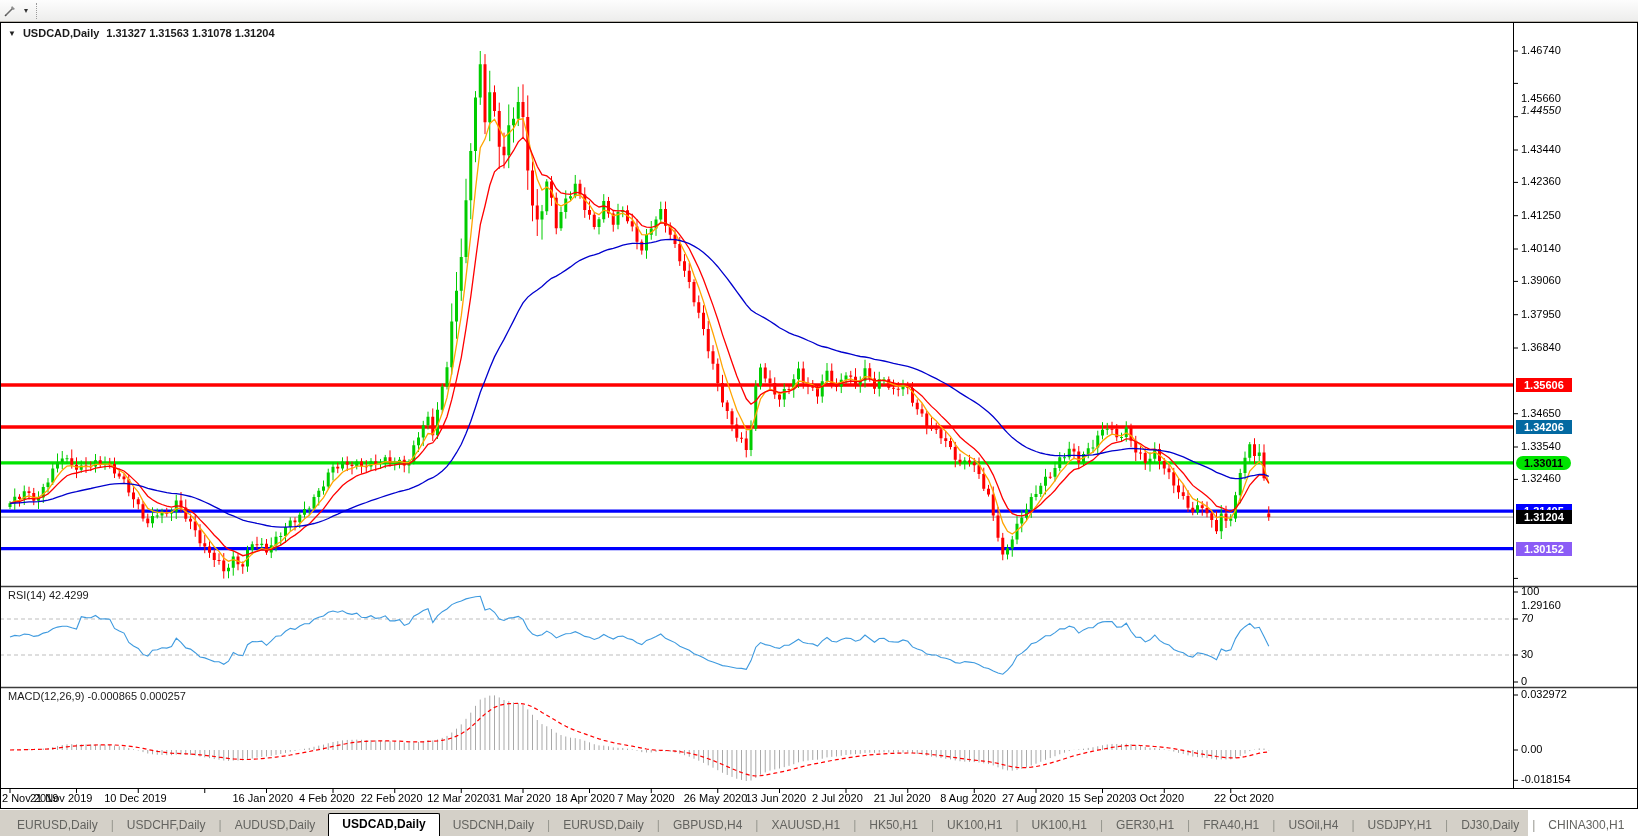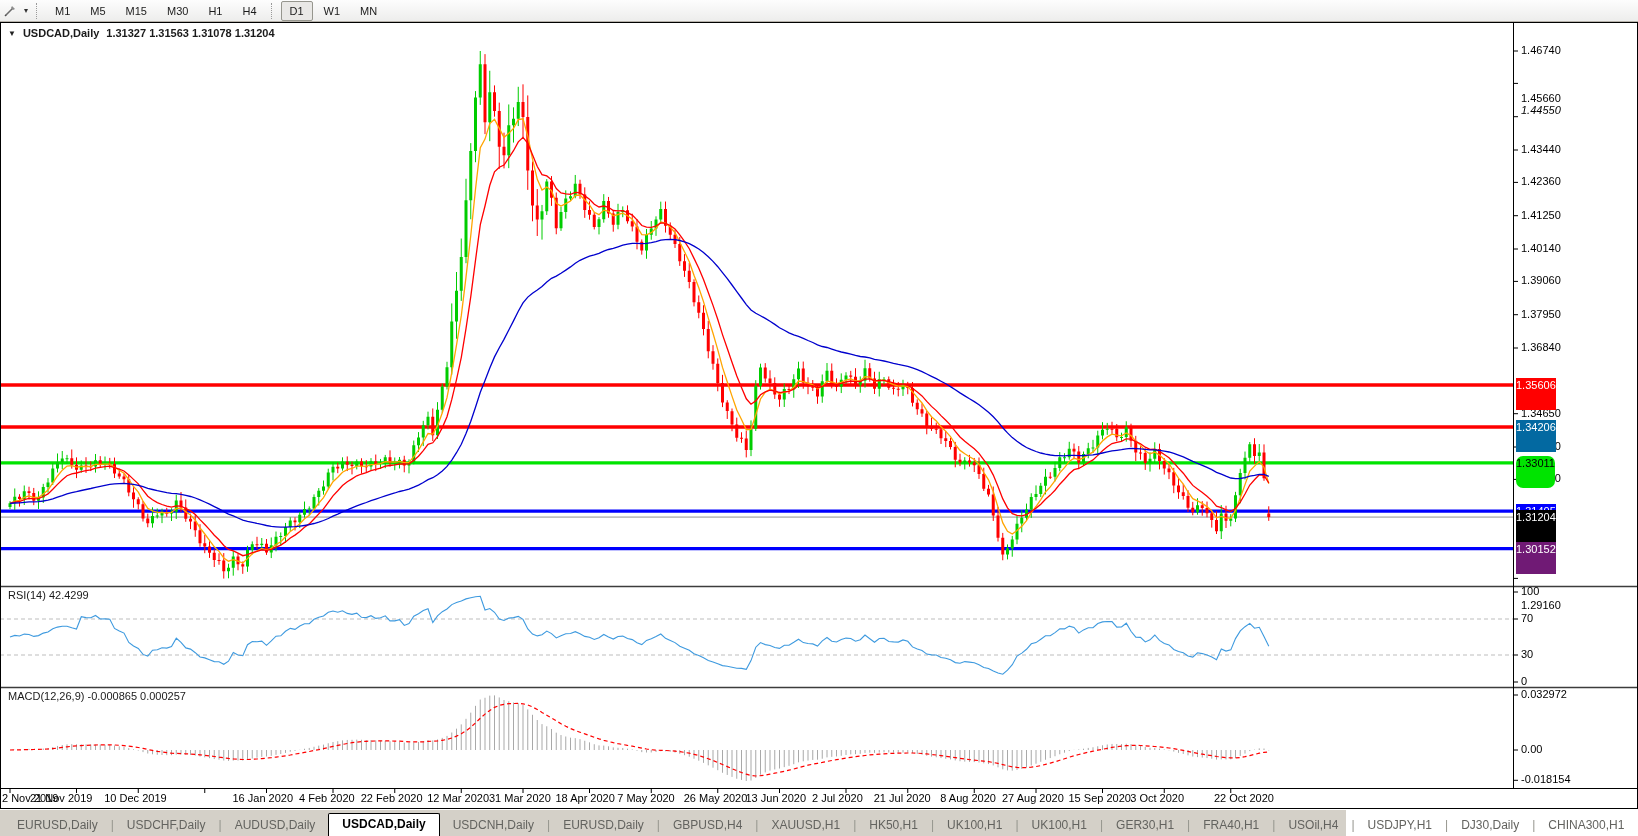--- a/index.html
+++ b/index.html
@@ -19,26 +19,26 @@
   .tf-btn.active { background:#e9e8e6; border:1px solid #96968e; }
 
   
   #chartwin { position:absolute; left:0; top:22px; width:1638px; height:787px; background:#fff; }
   #gfx { position:absolute; left:0; top:0; }
   #chart-title { position:absolute; left:8px; top:5px; font-size:11px; font-weight:700; color:#1a1a1a;
                  display:flex; gap:7px; align-items:center; }
   #chart-title .arr { font-size:8px; color:#222; cursor:pointer; }
   .panel-label { position:absolute; left:8px; font-size:11px; color:#1a1a1a; }
   .ax-label { position:absolute; left:1521px; font-size:11px; color:#000; white-space:nowrap; }
-  .badge { position:absolute; left:1516px; font-size:11px; font-weight:400; padding:0 0;
-           height:32px; line-height:14px; white-space:nowrap; }
+  .badge { position:absolute; left:1516px; font-size:11px; font-weight:700; padding:0 8px;
+           height:14px; line-height:14px; white-space:nowrap; }
   .date-label { position:absolute; font-size:11px; color:#000; white-space:nowrap; }
 
   
-  #tabbar { position:absolute; left:0; top:810px; width:1346px; height:26px; background:#d4d0c8;
+  #tabbar { position:absolute; left:0; top:810px; width:1528px; height:26px; background:#d4d0c8;
             display:flex; align-items:flex-end; padding:0 4px; }
   .tab { font-size:12px; color:#63635f; padding:3px 13px 4px; cursor:pointer; white-space:nowrap; }
   .tab.active { background:#fff; color:#000; font-weight:700; border:1px solid #000; border-bottom:none;
                 border-radius:2px 2px 0 0; padding:3px 13px 5px; }
   .tab-div { color:#95958d; font-size:12px; padding-bottom:4px; }
 </style>
 </head>
 <body>
 
 <div id="app">
@@ -46,32 +46,20 @@
   <div id="toolbar">
     <span class="tool-icon">
       <svg width="14" height="14" viewBox="0 0 14 14">
         <path d="M2 12 L10 4" stroke="#6b6b6b" stroke-width="1.6" fill="none"></path>
         <path d="M9 2 l3 3 -2 1 -2 -2 z" fill="#8c8c8c"></path>
         <path d="M2 12 l1.6 -0.4 -1.2 -1.2 z" fill="#444"></path>
       </svg>
     </span>
     <span class="dd-arrow">▾</span>
     <span class="tb-sep"></span>
-    <span id="tf-buttons" style="display:flex;align-items:center;">
-        <span class="tf-btn">M1</span>
-        <span class="tf-btn">M5</span>
-        <span class="tf-btn">M15</span>
-        <span class="tf-btn">M30</span>
-        <span class="tf-btn">H1</span>
-        <span class="tf-btn">H4</span>
-        <span class="tb-sep"></span>
-        <span class="tf-btn active">D1</span>
-        <span class="tf-btn">W1</span>
-        <span class="tf-btn">MN</span>
-      </span>
   </div>
 
   <div id="chartwin">
     <svg id="gfx" width="1638" height="787">
         <line x1="0" y1="597" x2="1513" y2="597" stroke="#BDBDBD" stroke-dasharray="4 3"></line>
         <line x1="0" y1="633" x2="1513" y2="633" stroke="#BDBDBD" stroke-dasharray="4 3"></line>
         <path d="M10.00 728 V728.00 M14.75 728 V727.70 M19.50 728 V727.58 M24.25 728 V727.15 M29.00 728 V726.89 M33.75 728 V727.05 M38.50 728 V727.04 M43.25 728 V726.58 M48.00 728 V726.03 M52.75 728 V725.01 M57.50 728 V723.95 M62.25 728 V723.01 M67.00 728 V722.32 M71.75 728 V722.13 M76.50 728 V722.28 M81.25 728 V722.26 M86.00 728 V722.36 M90.75 728 V722.50 M95.50 728 V722.41 M100.25 728 V722.56 M105.00 728 V722.72 M109.75 728 V722.92 M114.50 728 V723.57 M119.25 728 V724.25 M124.00 728 V724.95 M128.75 728 V726.12 M133.50 728 V727.36 M138.25 728 V728.56 M143.00 728 V730.12 M147.75 728 V731.54 M152.50 728 V732.28 M157.25 728 V732.79 M162.00 728 V733.01 M166.75 728 V733.16 M171.50 728 V733.15 M176.25 728 V732.58 M181.00 728 V732.40 M185.75 728 V732.70 M190.50 728 V733.00 M195.25 728 V733.57 M200.00 728 V734.53 M204.75 728 V735.34 M209.50 728 V736.18 M214.25 728 V737.07 M219.00 728 V737.68 M223.75 728 V738.52 M228.50 728 V738.90 M233.25 728 V738.59 M238.00 728 V738.56 M242.75 728 V738.52 M247.50 728 V737.64 M252.25 728 V736.58 M257.00 728 V735.68 M261.75 728 V734.84 M266.50 728 V734.49 M271.25 728 V733.83 M276.00 728 V732.86 M280.75 728 V732.01 M285.50 728 V730.91 M290.25 728 V729.72 M295.00 728 V728.84 M299.75 728 V727.81 M304.50 728 V726.75 M309.25 728 V725.92 M314.00 728 V724.78 M318.75 728 V723.64 M323.50 728 V722.61 M328.25 728 V721.24 M333.00 728 V720.00 M337.75 728 V719.19 M342.50 728 V718.36 M347.25 728 V717.96 M352.00 728 V717.81 M356.75 728 V717.61 M361.50 728 V717.77 M366.25 728 V718.04 M371.00 728 V718.12 M375.75 728 V718.42 M380.50 728 V718.69 M385.25 728 V718.78 M390.00 728 V719.19 M394.75 728 V719.61 M399.50 728 V719.92 M404.25 728 V720.50 M409.00 728 V720.89 M413.75 728 V720.53 M418.50 728 V719.99 M423.25 728 V719.12 M428.00 728 V718.16 M432.75 728 V718.34 M437.50 728 V717.46 M442.25 728 V715.86 M447.00 728 V713.90 M451.75 728 V710.49 M456.50 728 V706.66 M461.25 728 V702.39 M466.00 728 V696.82 M470.75 728 V690.64 M475.50 728 V683.84 M480.25 728 V677.54 M485.00 728 V675.76 M489.75 728 V673.63 M494.50 728 V673.40 M499.25 728 V675.44 M504.00 728 V678.01 M508.75 728 V679.26 M513.50 728 V680.51 M518.25 728 V681.29 M523.00 728 V683.10 M527.75 728 V687.41 M532.50 728 V692.79 M537.25 728 V698.03 M542.00 728 V702.11 M546.75 728 V704.28 M551.50 728 V706.97 M556.25 728 V710.67 M561.00 728 V713.05 M565.75 728 V714.49 M570.50 728 V715.66 M575.25 728 V716.16 M580.00 728 V717.18 M584.75 728 V718.78 M589.50 728 V720.35 M594.25 728 V722.22 M599.00 728 V723.40 M603.75 728 V723.57 M608.50 728 V724.31 M613.25 728 V725.43 M618.00 728 V725.77 M622.75 728 V725.98 M627.50 728 V726.66 M632.25 728 V727.43 M637.00 728 V728.73 M641.75 728 V730.13 M646.50 728 V730.50 M651.25 728 V730.48 M656.00 728 V730.03 M660.75 728 V729.20 M665.50 728 V729.28 M670.25 728 V729.72 M675.00 728 V730.46 M679.75 728 V731.78 M684.50 728 V733.19 M689.25 728 V734.73 M694.00 728 V736.76 M698.75 728 V738.72 M703.50 728 V740.86 M708.25 728 V743.37 M713.00 728 V745.71 M717.75 728 V748.19 M722.50 728 V750.78 M727.25 728 V752.93 M732.00 728 V754.92 M736.75 728 V756.76 M741.50 728 V757.92 M746.25 728 V758.99 M751.00 728 V758.53 M755.75 728 V755.91 M760.50 728 V752.73 M765.25 728 V750.45 M770.00 728 V748.61 M774.75 728 V747.44 M779.50 728 V746.53 M784.25 728 V745.13 M789.00 728 V743.85 M793.75 728 V742.23 M798.50 728 V740.32 M803.25 728 V739.31 M808.00 728 V738.57 M812.75 728 V737.92 M817.50 728 V737.68 M822.25 728 V736.71 M827.00 728 V735.38 M831.75 728 V734.83 M836.50 728 V734.46 M841.25 728 V733.78 M846.00 728 V732.99 M850.75 728 V732.38 M855.50 728 V732.20 M860.25 728 V731.83 M865.00 728 V730.95 M869.75 728 V730.68 M874.50 728 V730.89 M879.25 728 V730.60 M884.00 728 V730.34 M888.75 728 V730.49 M893.50 728 V730.63 M898.25 728 V730.73 M903.00 728 V730.58 M907.75 728 V730.57 M912.50 728 V731.19 M917.25 728 V731.93 M922.00 728 V732.65 M926.75 728 V733.72 M931.50 728 V734.61 M936.25 728 V735.26 M941.00 728 V736.08 M945.75 728 V736.74 M950.50 728 V737.44 M955.25 728 V738.44 M960.00 728 V739.23 M964.75 728 V739.63 M969.50 728 V739.90 M974.25 728 V740.10 M979.00 728 V740.51 M983.75 728 V741.34 M988.50 728 V742.09 M993.25 728 V743.45 M998.00 728 V745.33 M1002.75 728 V747.34 M1007.50 728 V748.43 M1012.25 728 V748.65 M1017.00 728 V747.89 M1021.75 728 V746.80 M1026.50 728 V745.37 M1031.25 728 V743.50 M1036.00 728 V741.72 M1040.75 728 V739.81 M1045.50 728 V737.77 M1050.25 728 V736.07 M1055.00 728 V734.26 M1059.75 728 V732.29 M1064.50 728 V730.70 M1069.25 728 V729.04 M1074.00 728 V727.85 M1078.75 728 V727.43 M1083.50 728 V726.71 M1088.25 728 V725.91 M1093.00 728 V725.26 M1097.75 728 V724.26 M1102.50 728 V723.27 M1107.25 728 V722.49 M1112.00 728 V721.95 M1116.75 728 V721.97 M1121.50 728 V722.05 M1126.25 728 V721.75 M1131.00 728 V722.17 M1135.75 728 V723.10 M1140.50 728 V723.90 M1145.25 728 V725.02 M1150.00 728 V725.74 M1154.75 728 V725.90 M1159.50 728 V726.58 M1164.25 728 V727.46 M1169.00 728 V728.32 M1173.75 728 V729.58 M1178.50 728 V730.85 M1183.25 728 V731.97 M1188.00 728 V733.34 M1192.75 728 V734.54 M1197.50 728 V735.11 M1202.25 728 V735.58 M1207.00 728 V736.10 M1211.75 728 V736.72 M1216.50 728 V737.60 M1221.25 728 V737.40 M1226.00 728 V737.45 M1230.75 728 V737.29 M1235.50 728 V736.02 M1240.25 728 V733.95 M1245.00 728 V731.58 M1249.75 728 V729.09 M1254.50 728 V727.64 M1259.25 728 V726.36 M1264.00 728 V726.52 M1268.75 728 V728.38 " stroke="#A9A9A9" stroke-width="1" fill="none"></path>
         <polyline points="10.0,728.0 14.8,727.9 19.5,727.9 24.3,727.7 29.0,727.6 33.8,727.5 38.5,727.4 43.3,727.2 48.0,727.0 52.8,726.6 57.5,726.1 62.3,725.4 67.0,724.8 71.8,724.3 76.5,723.9 81.3,723.6 86.0,723.3 90.8,723.2 95.5,723.0 100.3,722.9 105.0,722.9 109.8,722.9 114.5,723.0 119.3,723.3 124.0,723.6 128.8,724.1 133.5,724.8 138.3,725.5 143.0,726.4 147.8,727.5 152.5,728.4 157.3,729.3 162.0,730.0 166.8,730.7 171.5,731.2 176.3,731.4 181.0,731.6 185.8,731.8 190.5,732.1 195.3,732.4 200.0,732.8 204.8,733.3 209.5,733.9 214.3,734.5 219.0,735.2 223.8,735.8 228.5,736.4 233.3,736.9 238.0,737.2 242.8,737.5 247.5,737.5 252.3,737.3 257.0,737.0 261.8,736.6 266.5,736.1 271.3,735.7 276.0,735.1 280.8,734.5 285.5,733.8 290.3,733.0 295.0,732.1 299.8,731.3 304.5,730.4 309.3,729.5 314.0,728.5 318.8,727.6 323.5,726.6 328.3,725.5 333.0,724.4 337.8,723.4 342.5,722.4 347.3,721.5 352.0,720.7 356.8,720.1 361.5,719.6 366.3,719.3 371.0,719.1 375.8,719.0 380.5,718.9 385.3,718.9 390.0,718.9 394.8,719.1 399.5,719.2 404.3,719.5 409.0,719.8 413.8,719.9 418.5,719.9 423.3,719.8 428.0,719.4 432.8,719.2 437.5,718.9 442.3,718.3 447.0,717.4 451.8,716.0 456.5,714.1 461.3,711.8 466.0,708.8 470.8,705.2 475.5,700.9 480.3,696.2 485.0,692.1 489.8,688.4 494.5,685.4 499.3,683.4 504.0,682.3 508.8,681.7 513.5,681.5 518.3,681.4 523.0,681.8 527.8,682.9 532.5,684.9 537.3,687.5 542.0,690.4 546.8,693.2 551.5,696.0 556.3,698.9 561.0,701.7 565.8,704.3 570.5,706.6 575.3,708.5 580.0,710.2 584.8,711.9 589.5,713.6 594.3,715.3 599.0,716.9 603.8,718.3 608.5,719.5 613.3,720.7 618.0,721.7 622.8,722.5 627.5,723.4 632.3,724.2 637.0,725.1 641.8,726.1 646.5,727.0 651.3,727.7 656.0,728.1 660.8,728.4 665.5,728.5 670.3,728.8 675.0,729.1 679.8,729.6 684.5,730.4 689.3,731.2 694.0,732.3 698.8,733.6 703.5,735.1 708.3,736.7 713.0,738.5 717.8,740.5 722.5,742.5 727.3,744.6 732.0,746.7 736.8,748.7 741.5,750.5 746.3,752.2 751.0,753.5 755.8,754.0 760.5,753.7 765.3,753.1 770.0,752.2 774.8,751.2 779.5,750.3 784.3,749.3 789.0,748.2 793.8,747.0 798.5,745.7 803.3,744.4 808.0,743.2 812.8,742.2 817.5,741.3 822.3,740.4 827.0,739.4 831.8,738.5 836.5,737.7 841.3,736.9 846.0,736.1 850.8,735.4 855.5,734.7 860.3,734.1 865.0,733.5 869.8,732.9 874.5,732.5 879.3,732.1 884.0,731.8 888.8,731.5 893.5,731.3 898.3,731.2 903.0,731.1 907.8,731.0 912.5,731.0 917.3,731.2 922.0,731.5 926.8,731.9 931.5,732.5 936.3,733.0 941.0,733.6 945.8,734.3 950.5,734.9 955.3,735.6 960.0,736.3 964.8,737.0 969.5,737.6 974.3,738.1 979.0,738.6 983.8,739.1 988.5,739.7 993.3,740.5 998.0,741.4 1002.8,742.6 1007.5,743.8 1012.3,744.8 1017.0,745.4 1021.8,745.7 1026.5,745.6 1031.3,745.2 1036.0,744.5 1040.8,743.6 1045.5,742.4 1050.3,741.1 1055.0,739.8 1059.8,738.3 1064.5,736.8 1069.3,735.2 1074.0,733.7 1078.8,732.5 1083.5,731.3 1088.3,730.2 1093.0,729.2 1097.8,728.2 1102.5,727.3 1107.3,726.3 1112.0,725.4 1116.8,724.7 1121.5,724.2 1126.3,723.7 1131.0,723.4 1135.8,723.3 1140.5,723.5 1145.3,723.8 1150.0,724.2 1154.8,724.5 1159.5,724.9 1164.3,725.4 1169.0,726.0 1173.8,726.7 1178.5,727.5 1183.3,728.4 1188.0,729.4 1192.8,730.4 1197.5,731.4 1202.3,732.2 1207.0,733.0 1211.8,733.7 1216.5,734.5 1221.3,735.1 1226.0,735.6 1230.8,735.9 1235.5,735.9 1240.3,735.5 1245.0,734.7 1249.8,733.6 1254.5,732.4 1259.3,731.2 1264.0,730.3 1268.8,729.9" fill="none" stroke="#FF0000" stroke-width="1.2" stroke-dasharray="4 3"></polyline>
         <polyline points="10.0,615.0 14.8,613.4 19.5,614.0 24.3,612.1 29.0,612.5 33.8,614.4 38.5,613.6 43.3,611.1 48.0,610.0 52.8,606.7 57.5,605.1 62.3,604.3 67.0,604.2 71.8,605.8 76.5,607.0 81.3,594.7 86.0,595.6 90.8,595.8 95.5,593.5 100.3,597.0 105.0,596.9 109.8,597.2 114.5,606.4 119.3,608.9 124.0,611.1 128.8,620.4 133.5,624.0 138.3,626.5 143.0,632.4 147.8,634.0 152.5,628.2 157.3,627.8 162.0,625.7 166.8,626.1 171.5,624.6 176.3,616.2 181.0,620.4 185.8,625.9 190.5,627.1 195.3,630.7 200.0,635.0 204.8,635.9 209.5,637.7 214.3,639.6 219.0,639.7 223.8,642.3 228.5,639.2 233.3,630.4 238.0,633.0 242.8,633.7 247.5,622.7 252.3,619.5 257.0,619.8 261.8,619.1 266.5,623.3 271.3,618.9 276.0,614.2 280.8,613.8 285.5,609.3 290.3,606.4 295.0,607.4 299.8,604.1 304.5,601.8 309.3,601.6 314.0,597.3 318.8,595.3 323.5,594.0 328.3,590.3 333.0,589.0 337.8,590.3 342.5,588.8 347.3,591.4 352.0,592.4 356.8,591.1 361.5,595.3 366.3,595.6 371.0,593.7 375.8,596.4 380.5,595.7 385.3,593.8 390.0,598.9 394.8,598.9 399.5,597.6 404.3,603.4 409.0,601.5 413.8,594.2 418.5,591.7 423.3,588.6 428.0,586.7 432.8,600.6 437.5,593.9 442.3,589.7 447.0,587.0 451.8,582.6 456.5,580.6 461.3,578.9 466.0,576.9 470.8,575.8 475.5,574.8 480.3,574.3 485.0,588.0 489.8,586.5 494.5,590.3 499.3,597.0 504.0,598.5 508.8,596.1 513.5,595.6 518.3,594.4 523.0,597.4 527.8,606.9 532.5,612.0 537.3,613.9 542.0,612.8 546.8,609.1 551.5,611.6 556.3,615.9 561.0,613.7 565.8,611.8 570.5,611.5 575.3,609.7 580.0,611.7 584.8,614.4 589.5,615.2 594.3,617.4 599.0,615.8 603.8,612.5 608.5,614.9 613.3,617.1 618.0,614.5 622.8,614.1 627.5,616.5 632.3,617.6 637.0,620.8 641.8,622.6 646.5,618.4 651.3,616.8 656.0,614.5 660.8,612.0 665.5,616.3 670.3,618.4 675.0,620.6 679.8,624.3 684.5,626.2 689.3,628.3 694.0,631.8 698.8,633.4 703.5,635.7 708.3,638.5 713.0,639.9 717.8,641.8 722.5,643.6 727.3,644.3 732.0,645.3 736.8,646.3 741.5,646.4 746.3,647.3 751.0,638.6 755.8,625.2 760.5,620.6 765.3,622.6 770.0,623.5 774.8,625.5 779.5,626.4 784.3,623.3 789.0,623.3 793.8,620.3 798.5,617.2 803.3,620.6 808.0,621.5 812.8,621.9 817.5,624.0 822.3,618.8 827.0,615.5 831.8,619.2 836.5,620.0 841.3,617.6 846.0,616.1 850.8,616.5 855.5,619.2 860.3,617.7 865.0,613.0 869.8,616.7 874.5,620.2 879.3,616.5 884.0,616.4 888.8,619.5 893.5,619.9 898.3,620.1 903.0,617.9 907.8,619.3 912.5,624.9 917.3,627.1 922.0,628.5 926.8,632.1 931.5,632.9 936.3,633.0 941.0,635.5 945.8,636.2 950.5,637.8 955.3,640.6 960.0,641.2 964.8,639.6 969.5,640.1 974.3,640.8 979.0,642.7 983.8,645.5 988.5,646.4 993.3,649.0 998.0,651.0 1002.8,652.2 1007.5,648.2 1012.3,642.7 1017.0,634.1 1021.8,631.1 1026.5,627.3 1031.3,621.8 1036.0,620.6 1040.8,617.2 1045.5,613.8 1050.3,613.8 1055.0,610.6 1059.8,606.9 1064.5,606.9 1069.3,604.1 1074.0,605.5 1078.8,611.1 1083.5,607.9 1088.3,605.8 1093.0,605.6 1097.8,601.5 1102.5,599.9 1107.3,599.5 1112.0,599.6 1116.8,605.1 1121.5,605.0 1126.3,601.2 1131.0,609.3 1135.8,615.2 1140.5,615.4 1145.3,619.9 1150.0,617.8 1154.8,613.0 1159.5,618.4 1164.3,621.4 1169.0,622.9 1173.8,627.5 1178.5,629.6 1183.3,630.7 1188.0,634.0 1192.8,635.1 1197.5,630.8 1202.3,631.6 1207.0,633.1 1211.8,635.0 1216.5,637.8 1221.3,627.0 1226.0,629.1 1230.8,627.9 1235.5,616.6 1240.3,608.9 1245.0,604.7 1249.8,601.4 1254.5,606.2 1259.3,605.3 1264.0,614.4 1268.8,624.2" fill="none" stroke="#3E9ADF" stroke-width="1.1"></polyline>
         <line x1="0" y1="363.0" x2="1513" y2="363.0" stroke="#FF0000" stroke-width="3.4"></line>
@@ -155,31 +143,31 @@
         <div class="ax-label" style="top: 186.7px;">1.41250</div>
         <div class="ax-label" style="top: 220px;">1.40140</div>
         <div class="ax-label" style="top: 252.4px;">1.39060</div>
         <div class="ax-label" style="top: 285.7px;">1.37950</div>
         <div class="ax-label" style="top: 319px;">1.36840</div>
         <div class="ax-label" style="top: 384.7px;">1.34650</div>
         <div class="ax-label" style="top: 418px;">1.33540</div>
         <div class="ax-label" style="top: 450.4px;">1.32460</div>
         <div class="ax-label" style="top: 549.4px; margin-top: 28px;">1.29160</div>
         <div class="ax-label" style="top: 563px;">100</div>
-        <div class="ax-label" style="top: 590px;">70</div>
+        <div class="ax-label" style="top: 590px; font-style: italic;">70</div>
         <div class="ax-label" style="top: 626px;">30</div>
         <div class="ax-label" style="top: 653px;">0</div>
         <div class="ax-label" style="top: 666.003px;">0.032972</div>
         <div class="ax-label" style="top: 721px;">0.00</div>
         <div class="ax-label" style="top: 751.281px;">-0.018154</div>
         <div class="badge" style="top: 356.02px; background: rgb(255, 0, 0); color: rgb(255, 255, 255);">1.35606</div>
         <div class="badge" style="top: 398.02px; background: #0369a1; color: rgb(255, 255, 255);">1.34206</div>
         <div class="badge" style="top: 433.87px; background: rgb(0, 228, 0); color: rgb(0, 0, 0); border-radius: 7px;">1.33011</div>
         <div class="badge" style="top: 482.05px; background: rgb(0, 0, 255); color: rgb(255, 255, 255);">1.31405</div>
-        <div class="badge" style="top: 519.64px; background: #701a75; color: rgb(255, 255, 255);">1.30152</div>
+        <div class="badge" style="top: 519.64px; background: #8b5cf6; color: rgb(255, 255, 255);">1.30152</div>
         <div class="badge" style="top: 488.08px; background: rgb(0, 0, 0); color: rgb(255, 255, 255); z-index: 5;">1.31204</div>
         <div class="date-label" style="top: 770px; left: 2px;">2 Nov 2019</div>
         <div class="date-label" style="top: 770px; left: 30px;">21 Nov 2019</div>
         <div class="date-label" style="top: 770px; left: 104.25px;">10 Dec 2019</div>
         <div class="date-label" style="top: 770px; left: 170.75px; margin-top: 32px;">28 Dec 2019</div>
         <div class="date-label" style="top: 770px; left: 232.5px;">16 Jan 2020</div>
         <div class="date-label" style="top: 770px; left: 299px;">4 Feb 2020</div>
         <div class="date-label" style="top: 770px; left: 360.75px;">22 Feb 2020</div>
         <div class="date-label" style="top: 770px; left: 427.25px;">12 Mar 2020</div>
         <div class="date-label" style="top: 770px; left: 489px;">31 Mar 2020</div>

